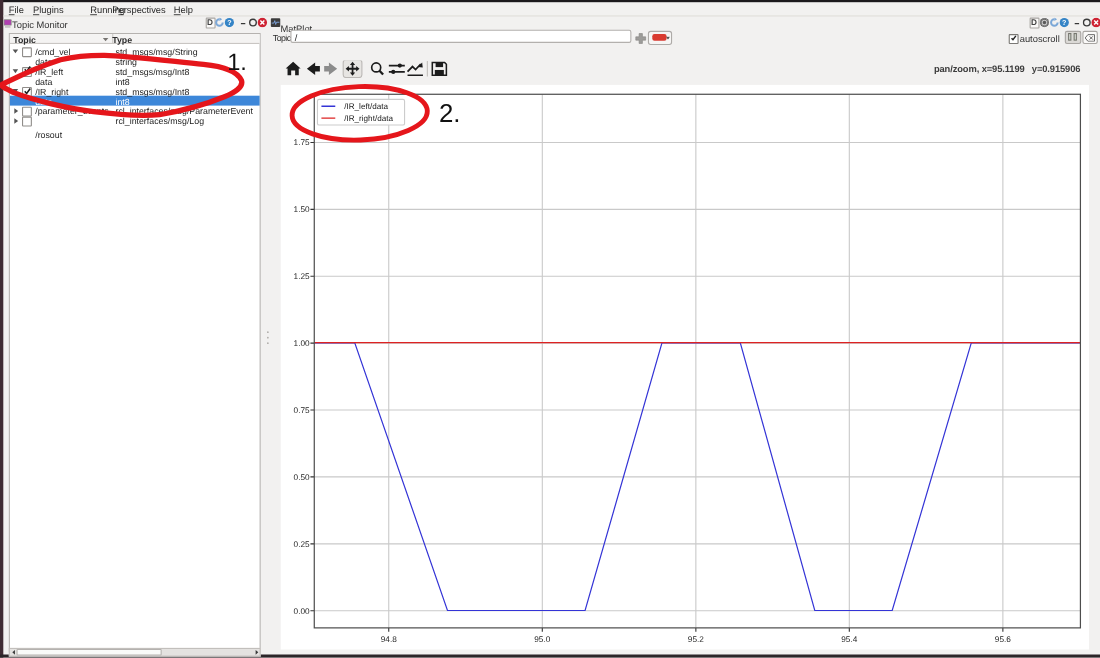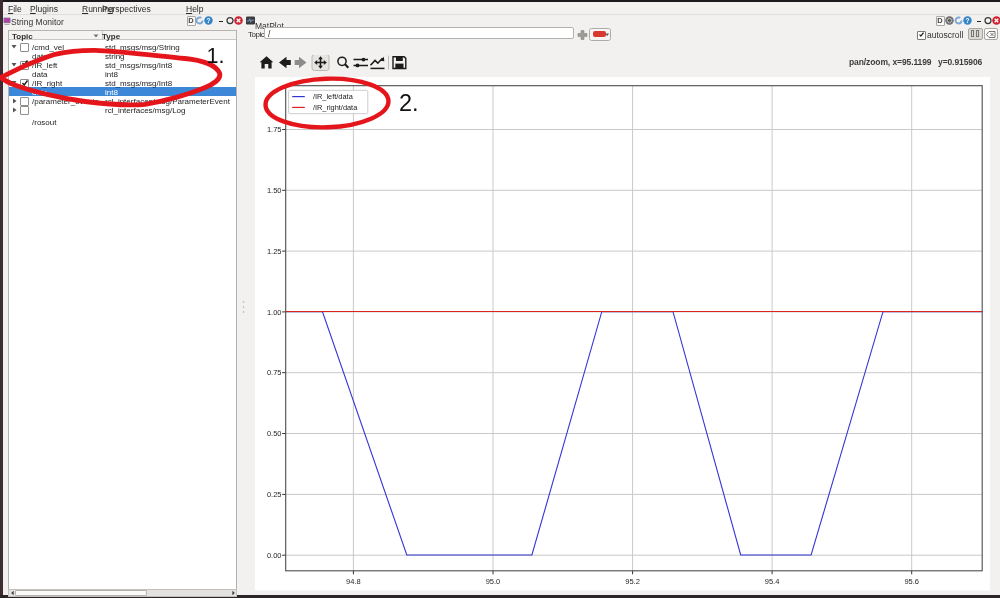--- a/index.html
+++ b/index.html
@@ -12,29 +12,29 @@
 <body>
 
 <div class="abs" style="left:0;top:0;width:1000px;height:2px;background:#1c191c;"></div>
 <div class="abs" style="left:0;top:0;width:3px;height:598px;background:#3f2b33;"></div>
 <div class="abs" style="left:0;top:594.5px;width:1000px;height:3.5px;background:#2b2528;"></div>
 
 <div class="txt" style="left:8px;top:4px;font-size:8.5px;color:#2b2b2b;"><u>F</u>ile</div>
 <div class="txt" style="left:30px;top:4px;font-size:8.5px;color:#2b2b2b;"><u>P</u>lugins</div>
 <div class="txt" style="left:82px;top:4px;font-size:8.5px;color:#2b2b2b;text-align:right;"><u>R</u>unning</div>
 <div class="txt" style="left:102px;top:4px;font-size:8.5px;color:#2b2b2b;text-align:center;">P<u>e</u>rspectives</div>
-<div class="txt" style="left:158px;top:4px;font-size:8.5px;color:#2b2b2b;margin-left:28px;"><u>H</u>elp</div>
+<div class="txt" style="left:158px;top:4px;font-size:8.5px;color:#2b2b2b;"><u>H</u>elp</div>
 <div class="abs" style="left:3px;top:13.5px;width:997px;height:1px;background:#e0deda;"></div>
 
 <svg class="abs" style="left:3px;top:16.5px;" width="8" height="9" viewBox="0 0 8 9">
   <rect x="0.4" y="0.6" width="7.2" height="5.6" rx="0.8" fill="#8c8a88"></rect>
   <rect x="1.1" y="1.3" width="5.8" height="4.2" fill="#b13fb1"></rect>
   <rect x="1.5" y="7" width="5" height="1" fill="#aaa8a5"></rect>
 </svg>
-<div class="txt" style="left:11px;top:17px;font-size:8.5px;font-weight:400;color:#333;">String Monitor</div>
+<div class="txt" style="left:11px;top:17px;font-size:8.5px;font-weight:400;color:#333;">Topic Monitor</div>
 
 <div class="abs" style="left:186.5px;top:16px;width:7px;height:8px;border:1px solid #a8a5a2;border-radius:1px;background:#faf9f8;font-size:7.5px;font-weight:700;color:#444;text-align:center;line-height:8px;">D</div>
 <svg class="abs" style="left:195px;top:16px;" width="9" height="9" viewBox="0 0 9 9">
   <path d="M7.5 4.5 A3 3 0 1 1 4.5 1.5" fill="none" stroke="#7ba7d7" stroke-width="1.8"></path>
   <path d="M4.5 0 L7 1.5 L4.5 3.2 Z" fill="#7ba7d7"></path>
 </svg>
 <svg class="abs" style="left:204px;top:16px;" width="9" height="9" viewBox="0 0 9 9">
   <circle cx="4.5" cy="4.5" r="4.2" fill="#3584c6"></circle>
   <text x="4.5" y="6.8" font-size="6.5" font-weight="700" fill="#fff" text-anchor="middle" font-family="Liberation Sans">?</text>
 </svg>

